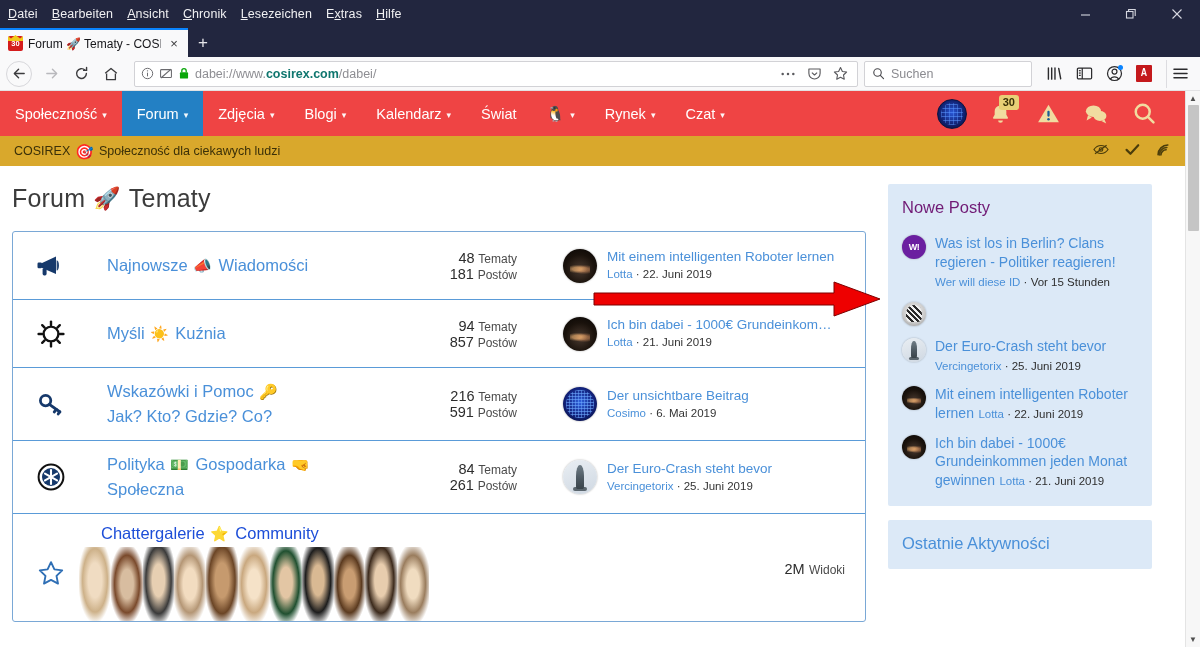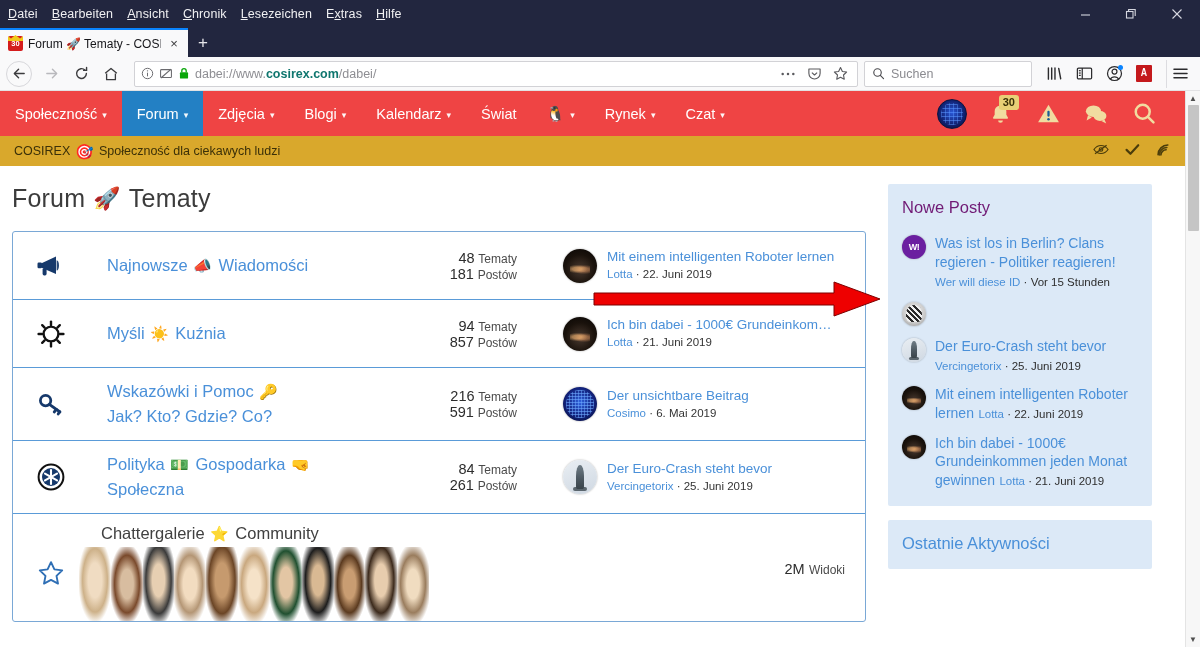--- a/index.html
+++ b/index.html
@@ -119,21 +119,21 @@
   .avat { width: 34px; height: 34px; flex: 0 0 34px; border-radius: 50%; overflow: hidden; position: relative; box-shadow: 0 0 2px rgba(0,0,0,.35); }
   .flast .meta { min-width: 0; }
   .flast .lt { font-size: 13.5px; color: #4a90d9; white-space: nowrap; overflow: hidden; text-overflow: ellipsis; max-width: 252px; display:block; }
   .flast .ls { font-size: 11.5px; color: #333; margin-top: 2px; }
   .flast .ls .au { color: #4a90d9; }
 
   
   .grow { display: flex; align-items: flex-start; padding: 10px 10px 0 10px; }
   .grow .gicon { width: 56px; flex: 0 0 56px; display:flex; justify-content:center; padding-top: 36px; color:#2f6fb5; }
   .grow .gmid { flex: 1 1 auto; }
-  .grow .gtitle { font-size: 16.5px; color: #404040; display: flex; align-items: center; gap: 6px; margin-bottom: 4px; padding-left: 22px; }
+  .grow .gtitle { font-size: 16.5px; color: #1d4ed8; display: flex; align-items: center; gap: 6px; margin-bottom: 4px; padding-left: 22px; }
   .photostrip { width: 350px; height: 74px; border-radius: 2px; overflow: hidden; display: flex; }
   .photostrip i { display: block; height: 74px; flex: 1 1 auto; }
   .grow .gstats { width: 110px; flex: 0 0 110px; text-align: right; padding: 36px 10px 0 0; }
 
   
   .sidecol { width: 290px; padding: 18px 18px 0 8px; }
   .sidecard { background: #dce9f7; border-radius: 2px; padding: 14px 14px 16px 14px; margin-bottom: 14px; }
   .sidecard h3 { font-size: 16.5px; font-weight: 400; color: #701a75; margin-bottom: 17px; }
   .sidecard.link h3 { color: #4a90d9; margin-bottom: 0; }
   .sitem { display: flex; gap: 9px; margin-bottom: 11px; }

